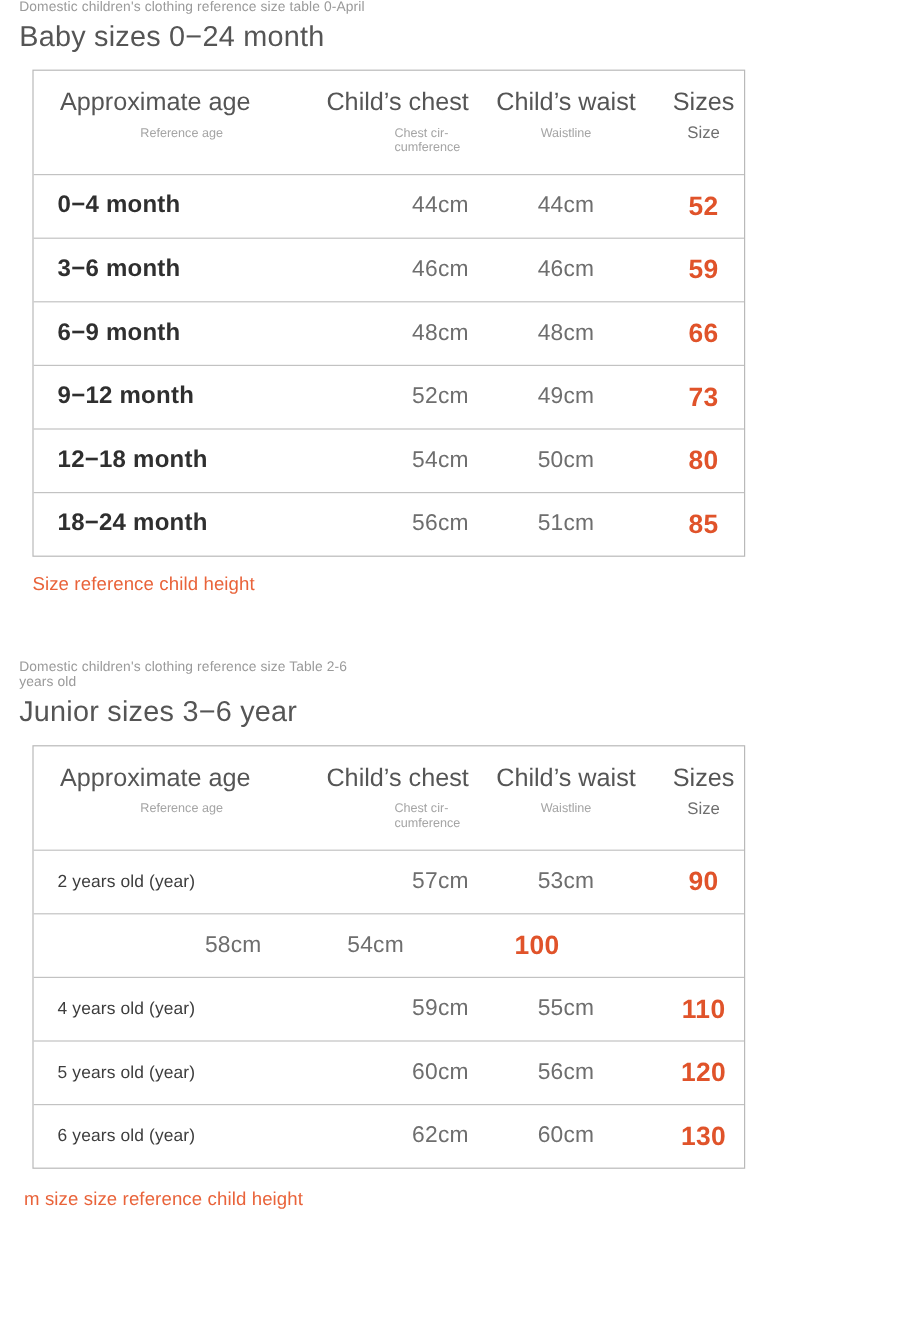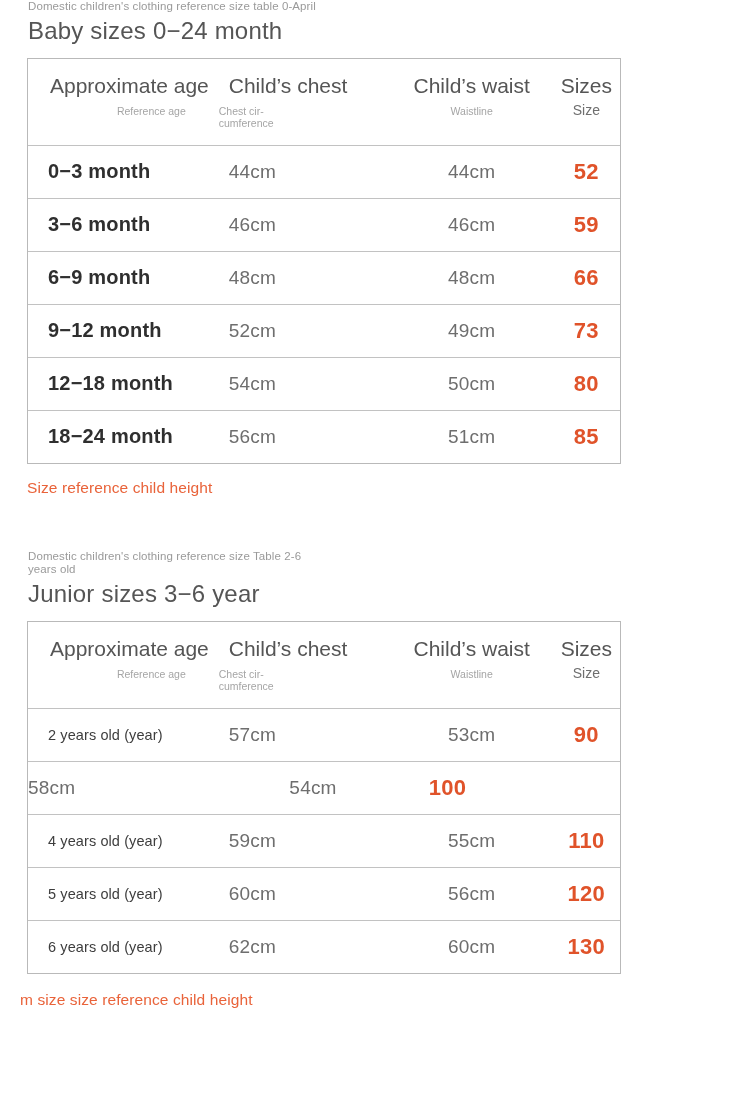--- a/index.html
+++ b/index.html
@@ -19,21 +19,21 @@
   .page {
     padding: 0;
     box-sizing: border-box;
   }
 
   
   .section {
     margin: 0;
   }
   .sec-head {
-    padding-left: 28px;
+    padding-left: 16px;
     padding-right: 28px;
   }
   .eyebrow {
     font-size: 11.5px;
     line-height: 13.5px;
     color: #9a9a9a;
     letter-spacing: 0.1px;
     max-width: 290px;
     font-weight: 400;
   }
@@ -70,21 +70,21 @@
     height: 53px;
   }
 
   .cell {
     box-sizing: border-box;
     display: flex;
     flex-direction: column;
     justify-content: center;
   }
   .c-age   { width: 232px; padding-left: 20px; }
-  .c-chest { width: 190px; align-items: flex-start; }
+  .c-chest { width: 190px; align-items: flex-end; }
   .c-waist { width: 190px; align-items: center; }
   .c-size  { width: 79px;  align-items: center; }
 
   
   .head .cell { justify-content: flex-start; padding-top: 14px; }
   .h-main {
     font-size: 21px;
     line-height: 25px;
     color: #555555;
     font-weight: 400;
@@ -175,21 +175,21 @@
           <span class="h-sub">Waistline</span>
         </div>
         <div class="cell c-size">
           <span class="h-main">Sizes</span>
           <span class="h-sub">Size</span>
         </div>
       </div>
 
       <div class="row body">
         <div class="cell c-age">
-          <span class="v-age-bold">0−3 month</span>
+          <span class="v-age-bold">0−4 month</span>
         </div>
         <div class="cell c-chest">
           <span class="v-meas">44cm</span>
         </div>
         <div class="cell c-waist">
           <span class="v-meas">44cm</span>
         </div>
         <div class="cell c-size">
           <span class="v-size">52</span>
         </div>

